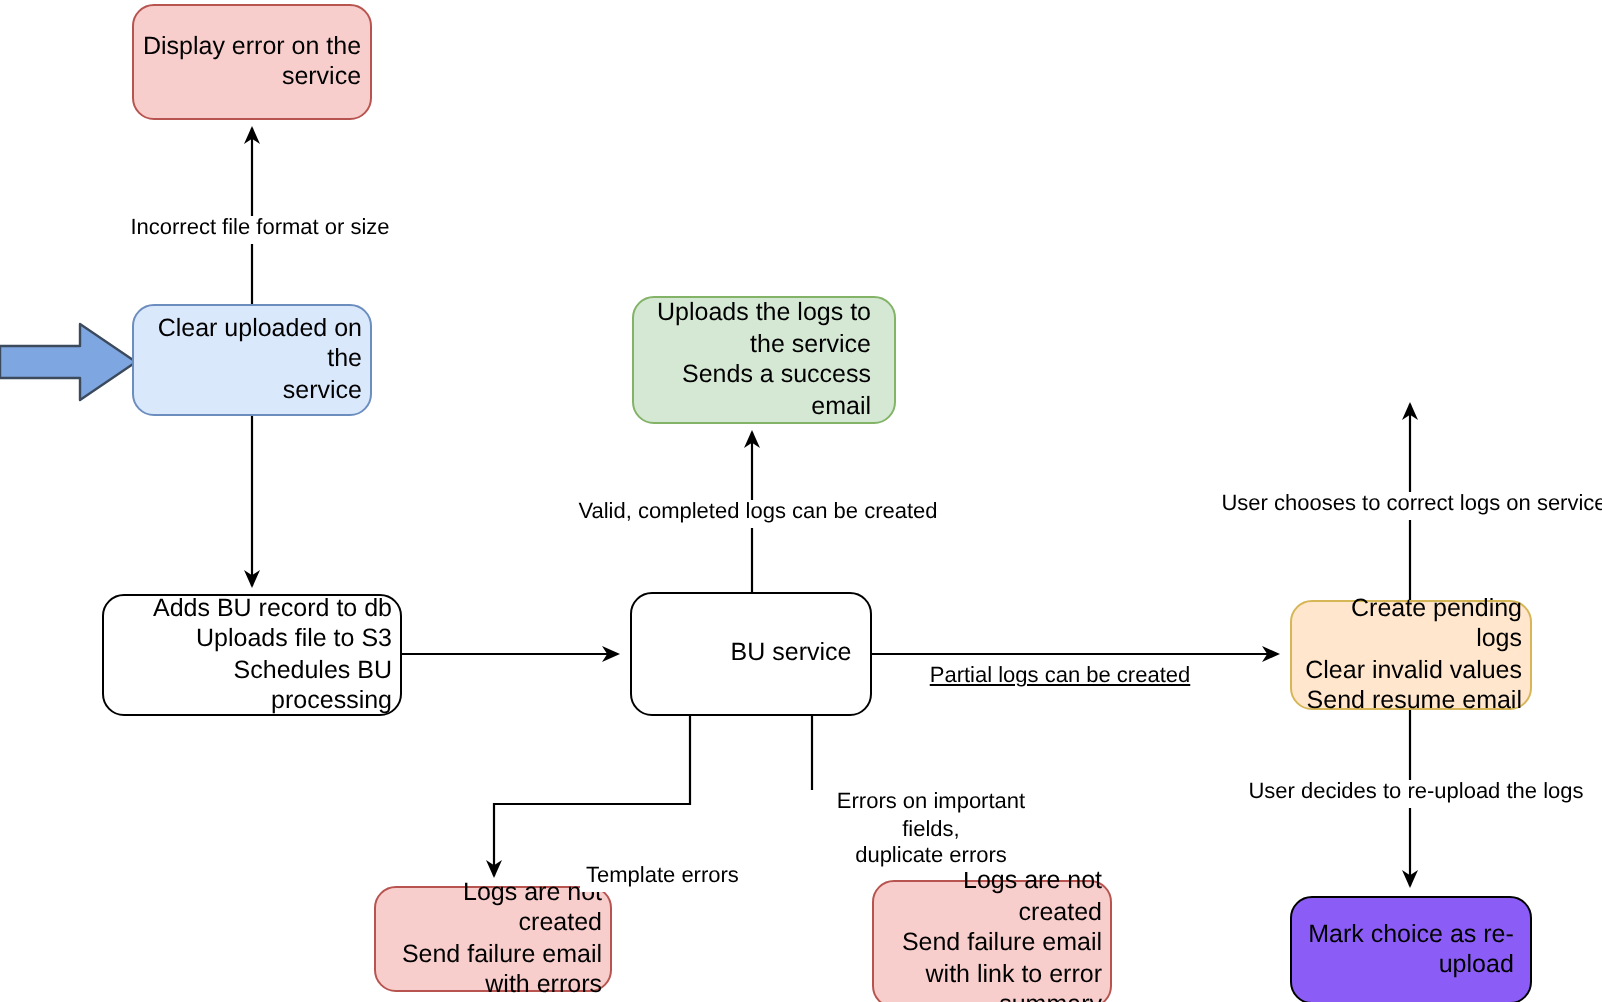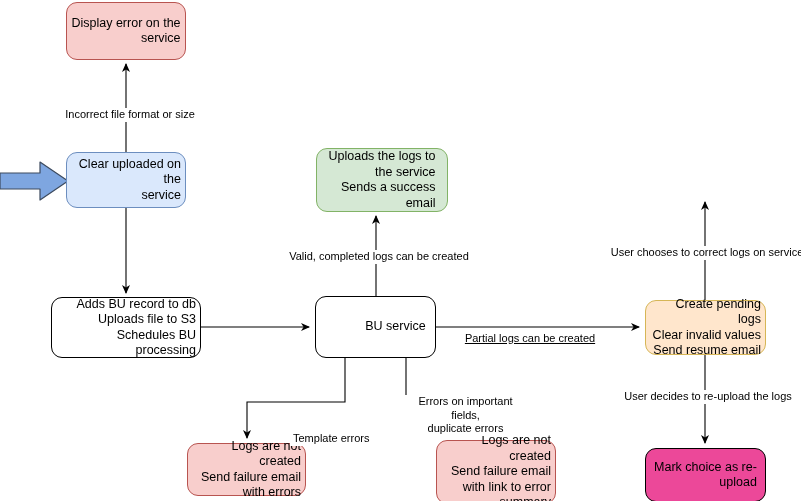--- a/index.html
+++ b/index.html
@@ -120,21 +120,21 @@
 
   <div class="node" style="left:187px; top:443px; width:119px; height:53px; background:#f8cecc; border-color:#b85450;">Logs are not created
 Send failure email
 with errors</div>
 
   <div class="node" style="left:436px; top:440px; width:120px; height:64px; background:#f8cecc; border-color:#b85450;">Logs are not created
 Send failure email
 with link to error
 summary</div>
 
-  <div class="node" style="left:645px; top:448px; width:121px; height:54px; background:#ec4899; border-color:#000000;">Mark choice as re-
+  <div class="node" style="left:645px; top:448px; width:121px; height:54px; background:#8b5cf6; border-color:#000000;">Mark choice as re-
 upload</div>
 
   <div class="edge-label" style="left:54px; top:108px; width:146px;">Incorrect file format or size</div>
 
 
   <div class="edge-label" style="left:280px; top:250px; width:192px;">Valid, completed logs can be created</div>
 
   <div class="edge-label" style="left:455px; top:332px; width:144px;text-decoration:underline;">Partial logs can be created</div>
 
   <div class="edge-label" style="left:290px; top:396px; width:86px; text-align:left;margin-top:36px;">Template errors</div>

